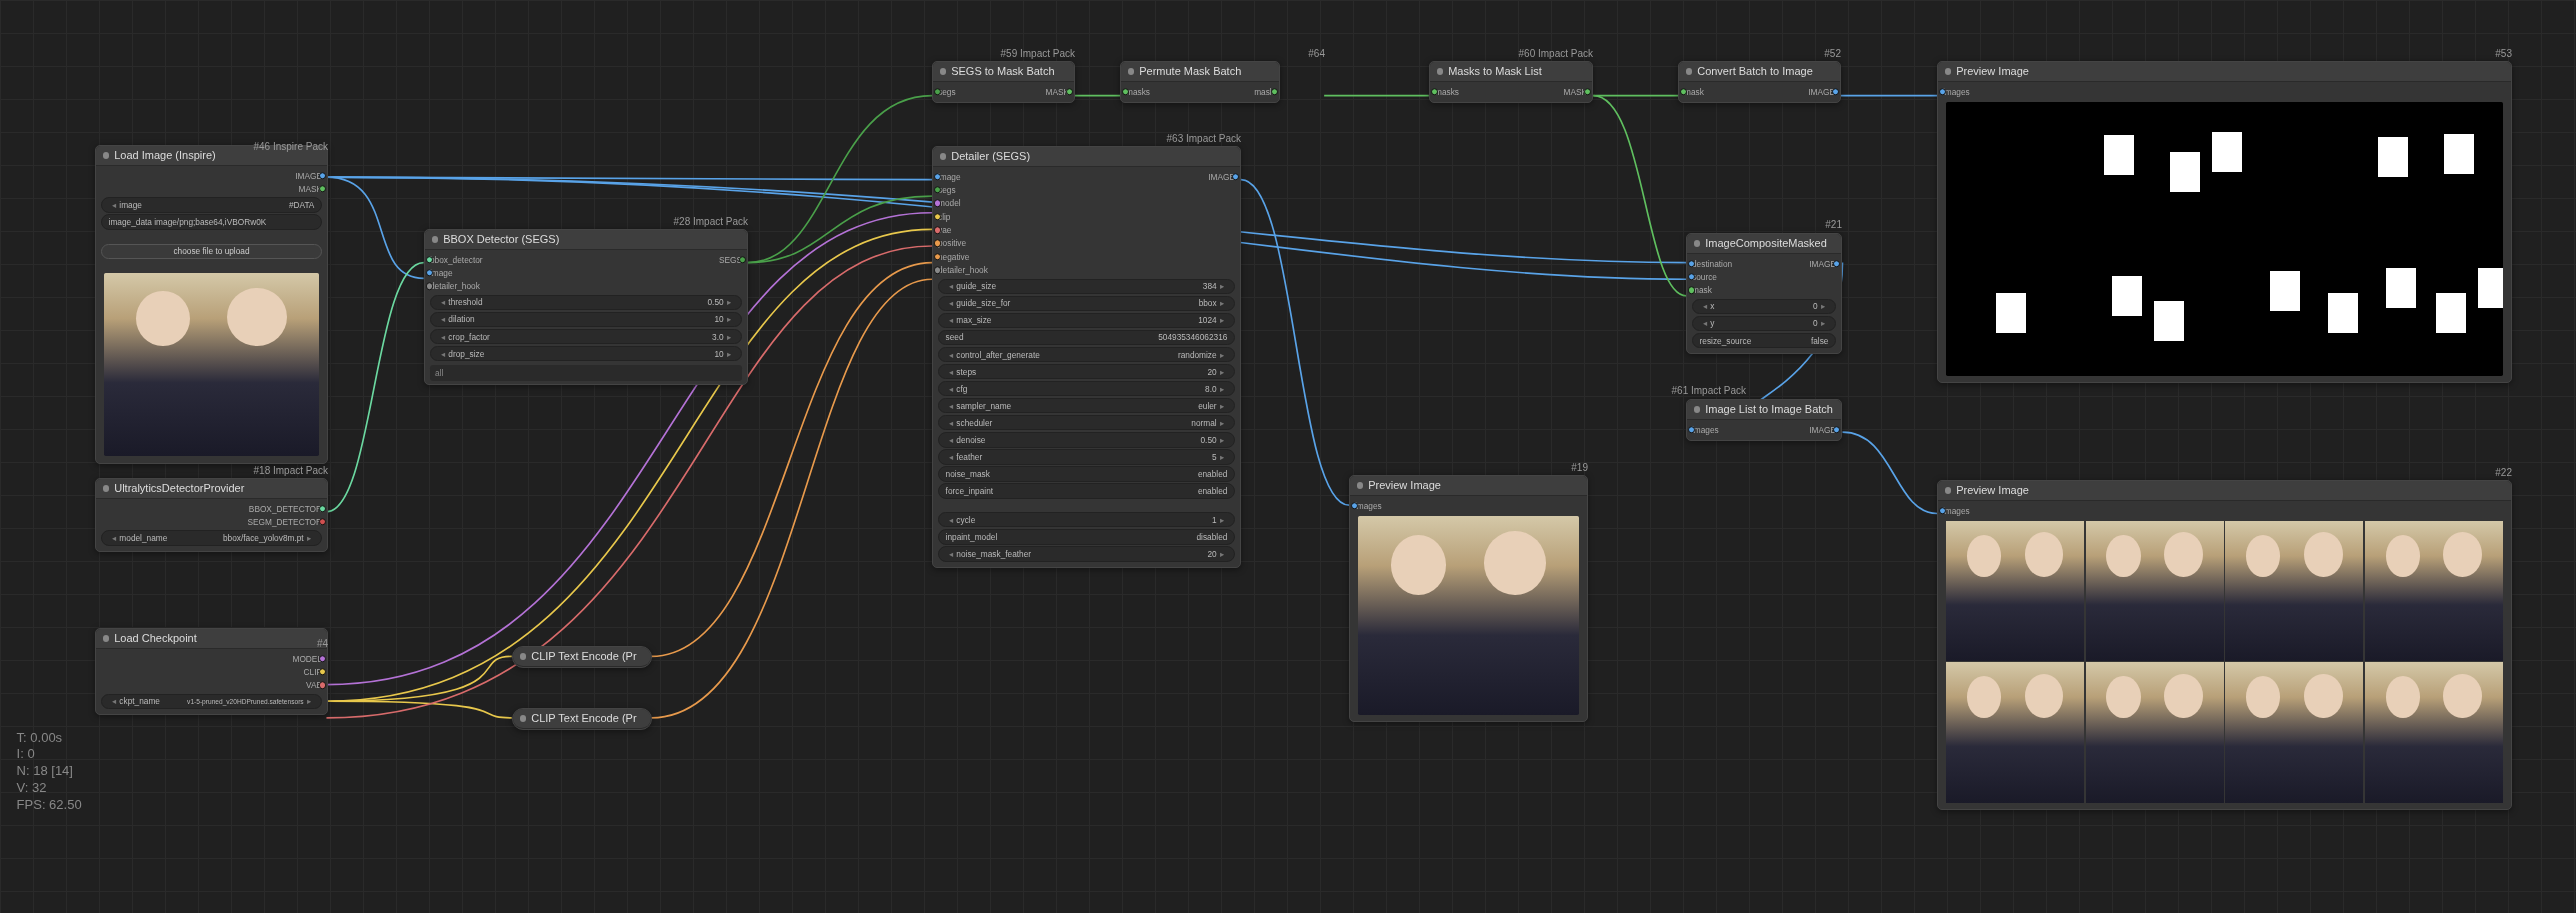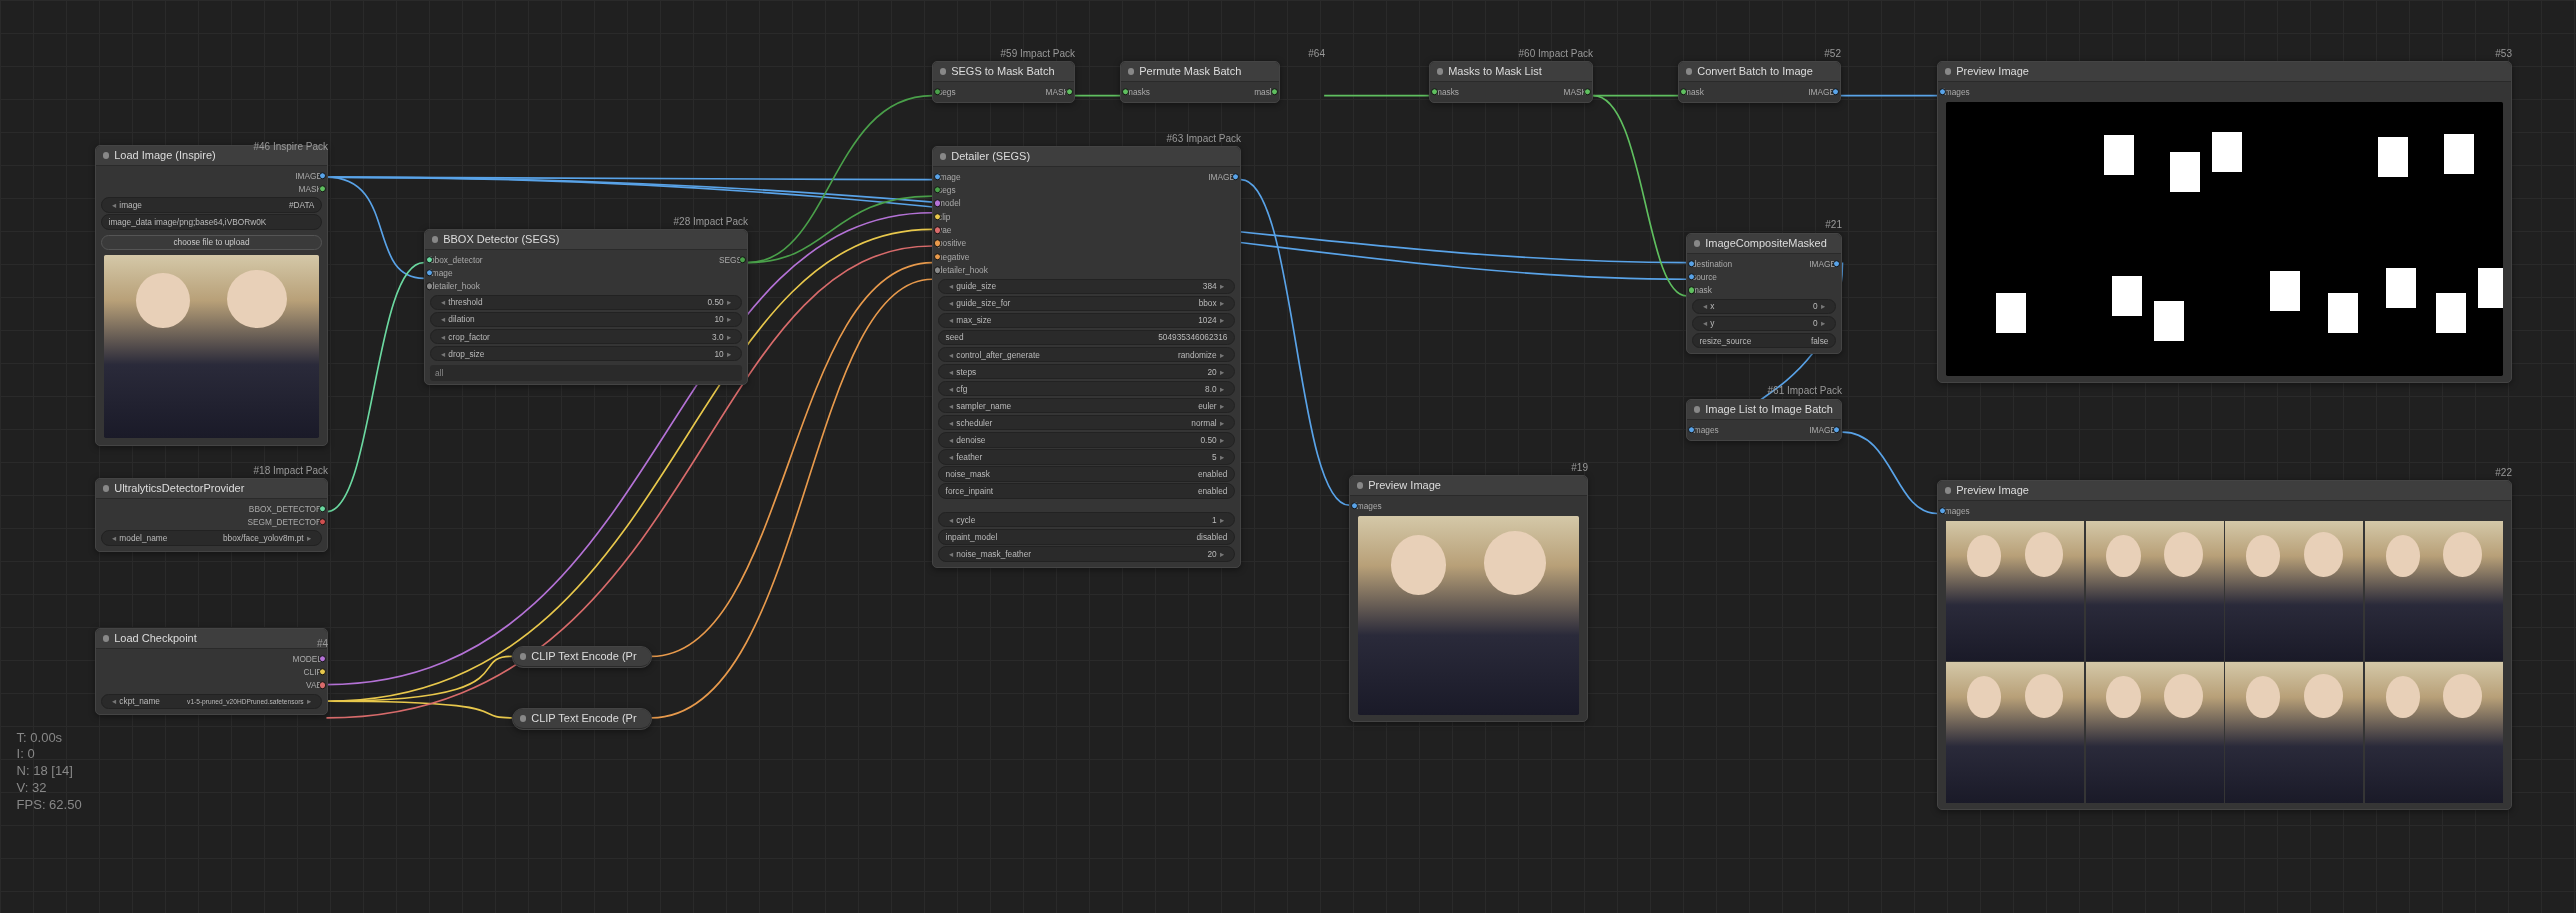--- a/index.html
+++ b/index.html
@@ -14,21 +14,21 @@
   .row{display:flex;align-items:center;justify-content:space-between;padding:1.7px 0;font-size:8.3px;color:#aaa;position:relative}
   .row .lbl{white-space:nowrap}
   .row .val{text-align:right}
   .port{width:7.5px;height:7.5px;border-radius:50%;border:0.8px solid #111;position:absolute;top:50%;transform:translateY(-50%);background:#888}
   .port.in{left:-4.2px}
   .port.out{right:-4.2px}
   .widget{background:#2a2a2a;border:0.8px solid #222;border-radius:8.3px;padding:1.7px 6.6px;margin:1.7px 0;display:flex;align-items:center;justify-content:space-between;font-size:8.3px;color:#bbb}
   .widget .arrow{color:#777;padding:0 3.3px;cursor:pointer}
   .widget .wlabel{flex:1}
   .widget .wval{flex:0 0 auto;text-align:right}
-  .btn{background:#3a3a3a;border:0.8px solid #555;border-radius:8.3px;padding:1.7px 8.3px;font-size:8.3px;color:#ccc;text-align:center;margin:5px 0;cursor:pointer}
+  .btn{background:#3a3a3a;border:0.8px solid #555;border-radius:8.3px;padding:1.7px 8.3px;font-size:8.3px;color:#ccc;text-align:center;margin:14px 0;cursor:pointer}
   .preview-area{background:#000;margin:3.3px;border-radius:1.7px;position:relative;overflow:hidden}
   .stats{position:absolute;left:16.6px;bottom:100px;font-size:13px;color:#888;line-height:1.3;z-index:3}
   
   .p-image{background:#59a3e8}
   .p-mask{background:#5fbf5f}
   .p-segs{background:#4aa04a}
   .p-model{background:#b472d6}
   .p-clip{background:#e8c84c}
   .p-vae{background:#d86b6b}
   .p-cond{background:#e89a4c}
@@ -494,21 +494,21 @@
         <span class="wval">0</span>
         <span class="arrow">▸</span>
       </div>
     <div class="widget">
         <span class="wlabel">resize_source</span>
         <span class="wval">false</span>
       </div>
   </div>
 </div>
 
-<div class="node-badge" style="left:1686px;top:385px;width:156px;text-align:right">#61 Impact Pack</div>
+<div class="node-badge" style="left:1590px;top:385px;width:156px;text-align:right">#61 Impact Pack</div>
 <div class="node" style="left:1686px;top:399px;width:156px">
   <div class="node-header">
       <span class="collapse-dot"></span>
       <span>Image List to Image Batch</span>
     </div>
   <div class="node-body">
     <div class="row">
         <span class="port in p-image"></span>
         <span class="lbl">images</span>
         <span class="val">IMAGE</span>

